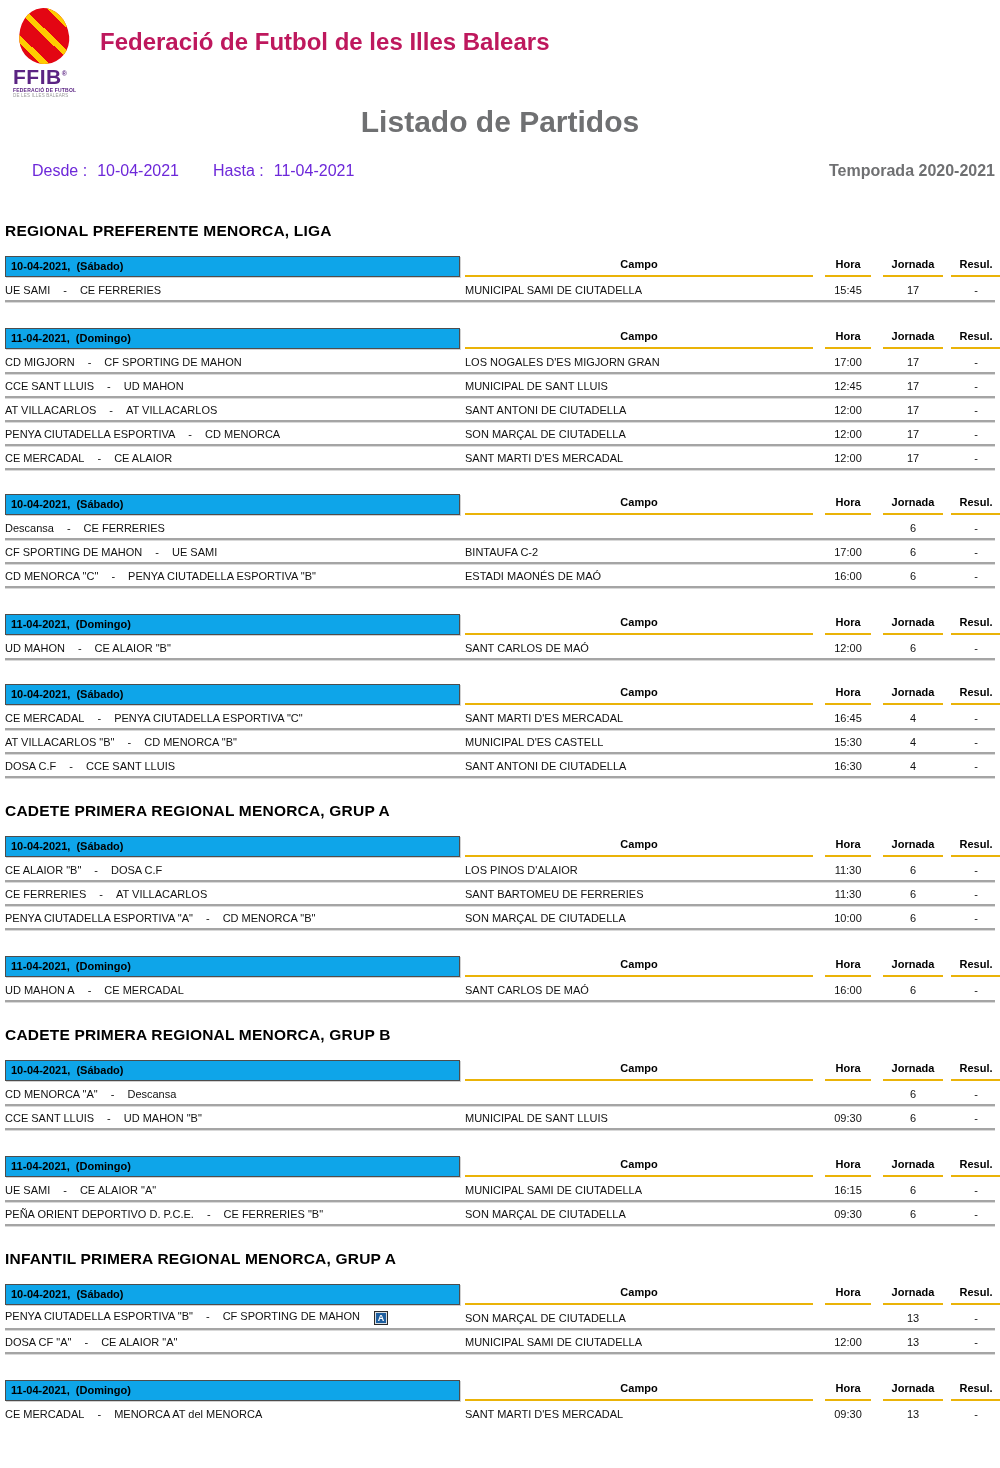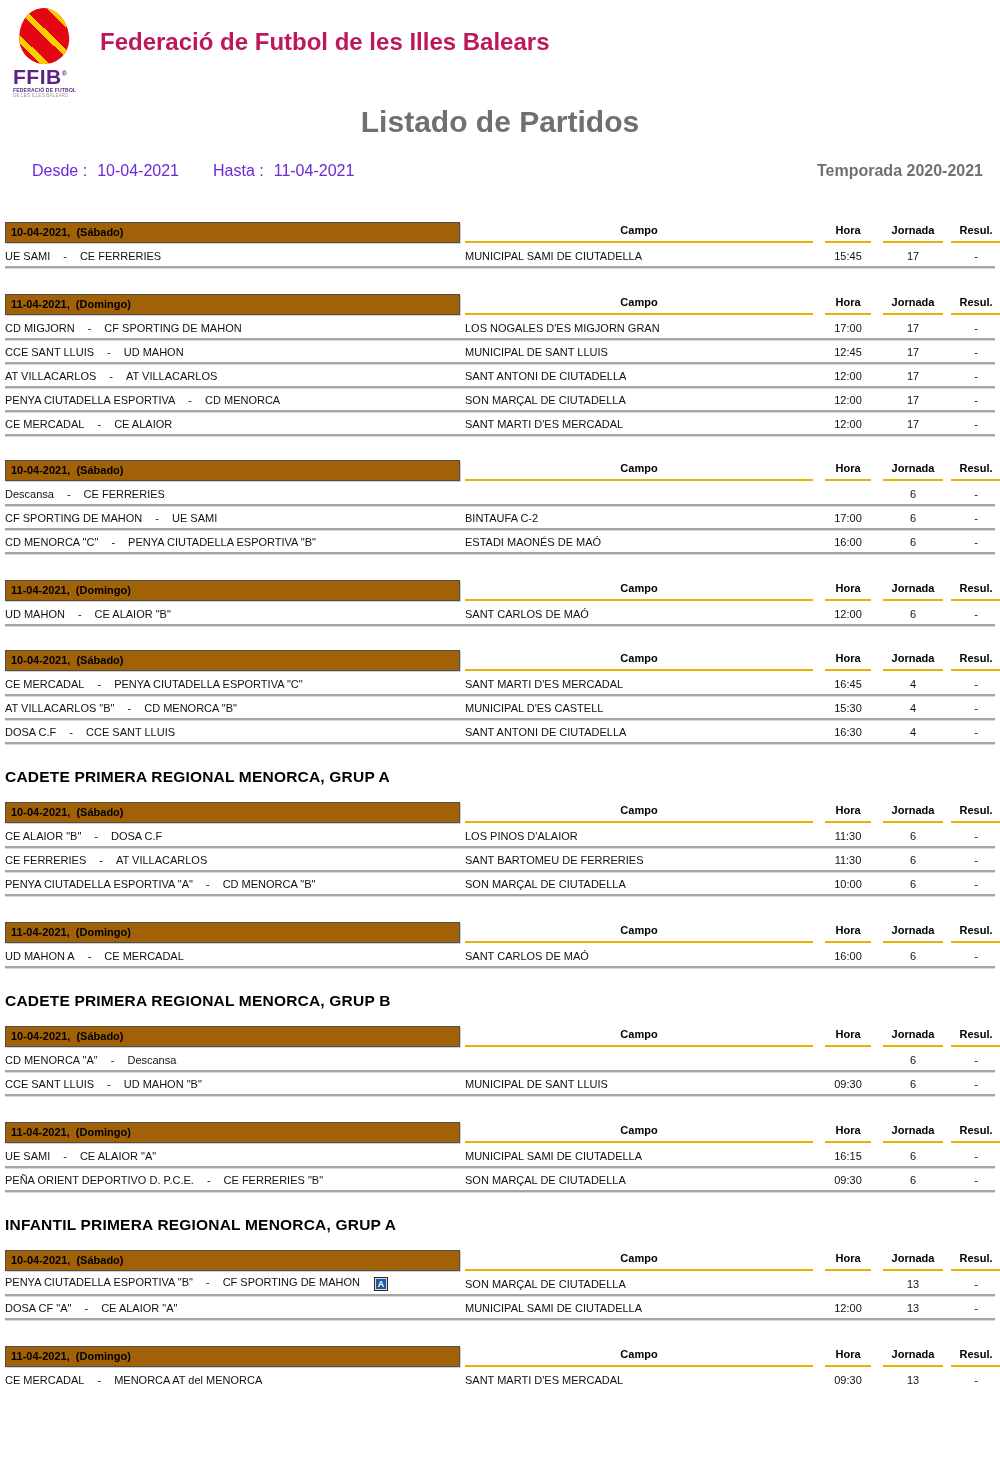--- a/index.html
+++ b/index.html
@@ -30,38 +30,38 @@
     font-size:24px; font-weight:bold; color:#be185d;
   }
   .page-title {
     position:absolute; top:105px; left:0; width:100%;
     text-align:center; font-size:30px; font-weight:bold; color:#6f7072;
   }
   .meta-row { position:absolute; top:162px; left:0; width:100%; }
   .meta-left { position:absolute; left:5px; top:0; font-size:16px; font-weight:normal; color:#6d28d9;margin-left:22px; }
   .meta-left span { margin-right:10px; }
   .meta-left .val { margin-right:34px; }
-  .meta-right { position:absolute; right:12px; top:0; font-size:16px; font-weight:bold; color:#6f7072; }
+  .meta-right { position:absolute; right:0; top:0; font-size:16px; font-weight:bold; color:#6f7072; }
 
   
   .section { margin-top:22px; }
   .section-title { font-size:15.5px; font-weight:bold; color:#000; margin-bottom:16px; letter-spacing:0.2px; }
   .table { margin-bottom:26px; }
   .table:last-child { margin-bottom:24px; }
 
   .t-row { display:flex; align-items:flex-end; }
   .c-match   { flex:0 0 455px; }
   .c-campo   { flex:0 0 348px; margin-left:5px; }
   .c-hora    { flex:0 0 46px;  margin-left:12px; text-align:center; }
   .c-jornada { flex:0 0 60px;  margin-left:12px; text-align:center; }
   .c-resul   { flex:0 0 50px;  margin-left:8px;  text-align:center; }
 
   .t-head { margin-bottom:2px; }
   .date-box {
-    background:#a16207; border:1px solid #4d4d4d;
+    background:#0ea5e9; border:1px solid #4d4d4d;
     box-shadow:1px 1px 0 rgba(0,0,0,0.18);
     height:21px; line-height:19px; padding:0 5px;
     font-size:11px; font-weight:bold; color:#000; white-space:pre;
   }
   .col-head {
     font-size:11px; font-weight:bold; color:#000;
     border-bottom:2px solid #eab308; padding-bottom:3px; line-height:16px;
   }
   .c-campo.col-head { text-align:center; }
 
@@ -97,20 +97,21 @@
     <div class="meta-row">
       <div class="meta-left">
         <span>Desde :</span><span class="val">10-04-2021</span><span>Hasta :</span><span class="val">11-04-2021</span>
       </div>
       <div class="meta-right">Temporada 2020-2021</div>
     </div>
   </div>
 
   <main id="sections">
   <section class="section">
+    <div class="section-title">REGIONAL PREFERENTE MENORCA, LIGA</div>
     <div>
   <div class="table">
     <div class="t-row t-head">
       <div class="c-match date-box">10-04-2021,  (Sábado)</div>
       <div class="c-campo col-head">Campo</div>
       <div class="c-hora col-head">Hora</div>
       <div class="c-jornada col-head">Jornada</div>
       <div class="c-resul col-head">Resul.</div>
     </div>
     <div>

